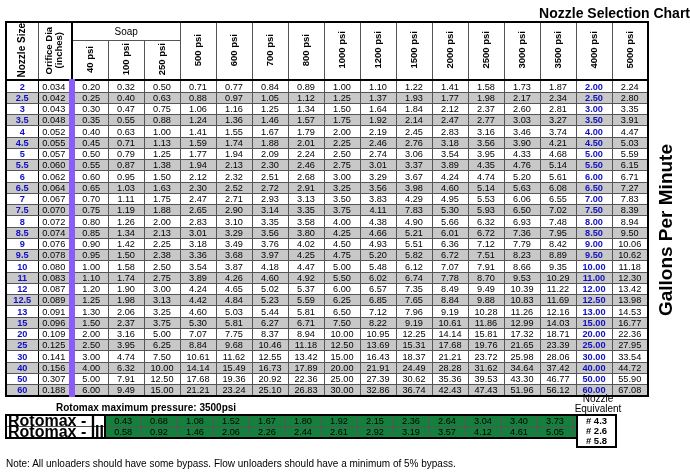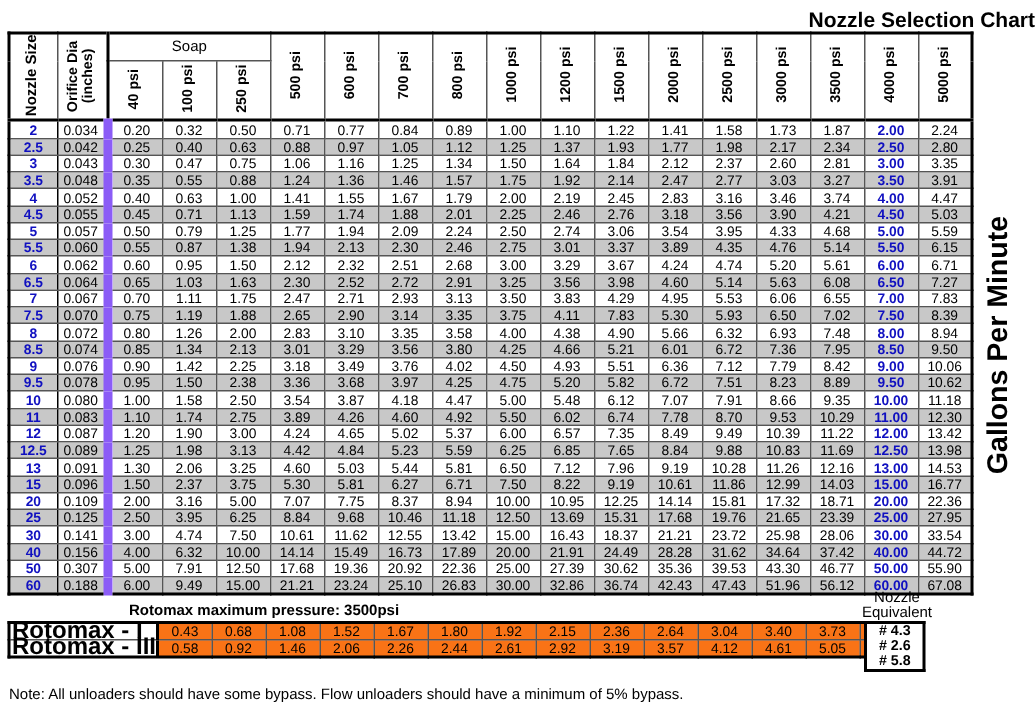--- a/index.html
+++ b/index.html
@@ -20,26 +20,26 @@
   .vert { writing-mode:vertical-rl; transform:rotate(180deg); display:inline-block;
           font-size:9.5px; font-weight:bold; }
   .vert.big { font-size:10px; }
   th.soap { font-weight:normal !important; font-size:10px !important; height:16px !important;margin-left:28px; }
   th.psi { height:36px !important; }
   th.tall { height:53px !important; }
   .side { position:absolute; left:646px; top:80px; height:300px; width:40px;
           display:flex; align-items:center; justify-content:center; }
   .side span { writing-mode:vertical-rl; transform:rotate(180deg); font-weight:bold;
                font-size:19px; white-space:nowrap; }
-  .rmax-title { position:absolute; left:86px; top:402px; font-weight:bold; font-size:10px; }
+  .rmax-title { position:absolute; left:56px; top:402px; font-weight:bold; font-size:10px; }
   .neq-title { position:absolute; left:573px; top:394px; width:50px; text-align:center;
                font-weight:normal; font-size:10px; line-height:10px; }
   #roto { left:5px; top:414px; border:2px solid #000; }
   #roto td { border:1px solid #555; font-size:9.2px; height:10px; line-height:10px;
-             padding:0; text-align:center; background:#f97316; white-space:nowrap; }
+             padding:0; text-align:center; background:#15803d; white-space:nowrap; }
   #roto tr.alt td { background:#ffffff; }
   #roto td.lbl { text-align:left; font-weight:bold; background:#fff; font-size:16px;
                  border-right:2px solid #000; padding-left:1px; }
   #neq { left:576px; top:414px; border:2px solid #000; }
   #neq td { font-size:9.5px; font-weight:bold; height:10px; line-height:10px; padding:0;
             text-align:center; background:#fff; }
   .note { position:absolute; left:6px; top:458px; font-size:10px; }
 </style>
 </head>
 <body>

